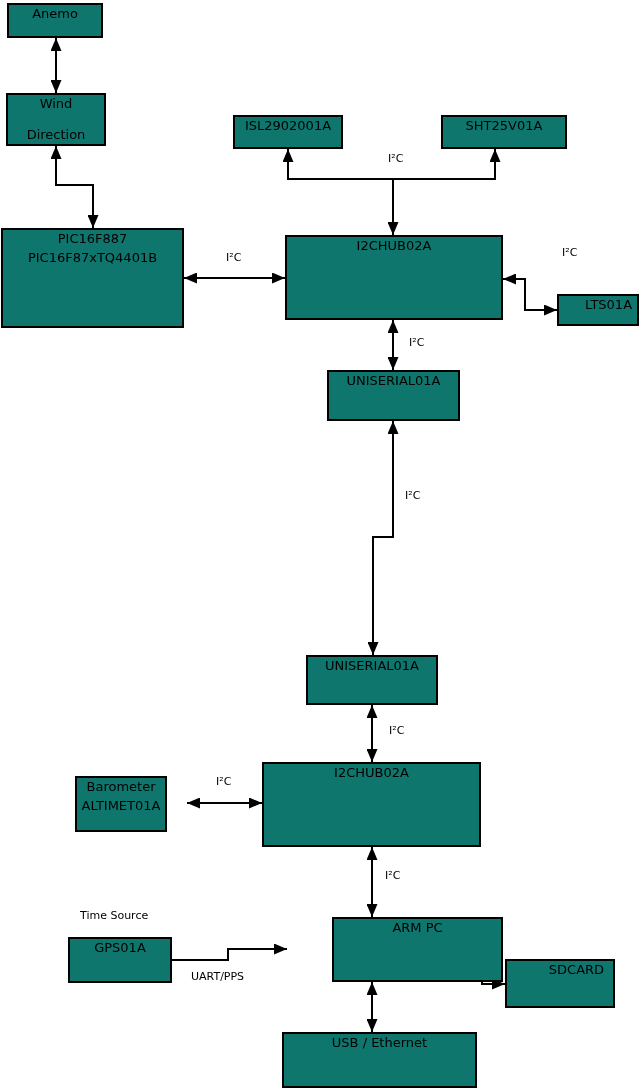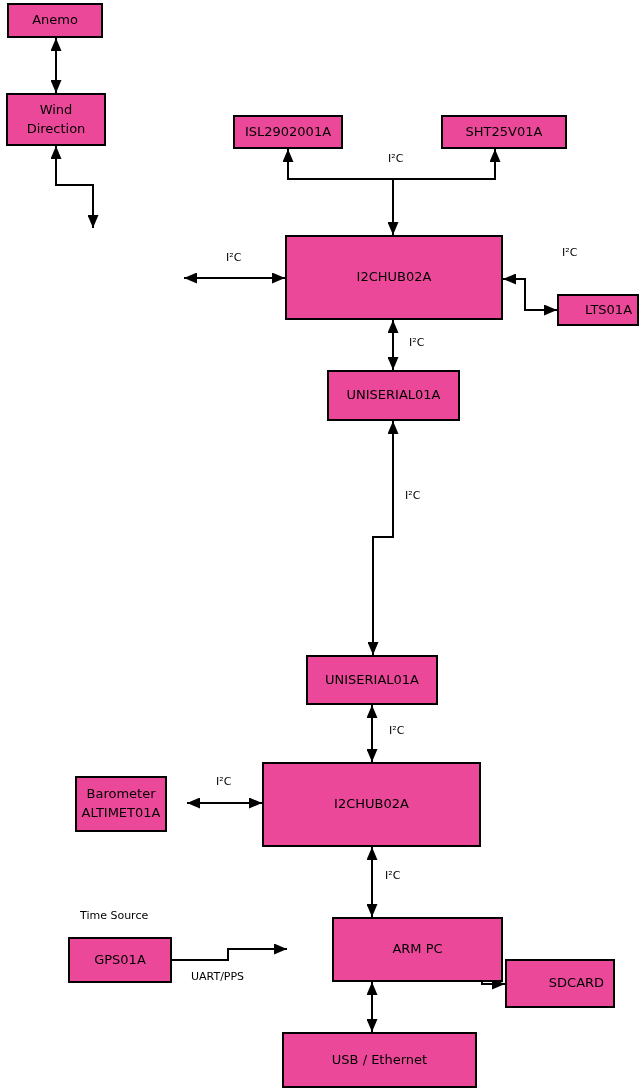--- a/index.html
+++ b/index.html
@@ -14,25 +14,24 @@
   }
   .wires {
     position: absolute;
     left: 0; top: 0;
     width: 640px; height: 1089px;
   }
   .box {
     position: absolute;
     box-sizing: border-box;
     border: 2px solid #000000;
-    background: #ec4899;
+    background: #0f766e;
     display: flex;
     flex-direction: column;
     align-items: center;
-    justify-content: center;
     text-align: center;
     font-size: 13px;
     line-height: 1.45;
     white-space: nowrap;
   }
   .lbl {
     position: absolute;
     font-size: 11px;
     line-height: 1.1;
     white-space: nowrap;
@@ -63,25 +62,29 @@
     <path d="M372 847 L372 917" marker-start="url(#ah)" marker-end="url(#ah)"></path>
     <path d="M172 960 L228 960 L228 949 L287 949" marker-end="url(#ah)"></path>
     <path d="M458 949 L482 949 L482 984 L505 984" marker-start="url(#ah)" marker-end="url(#ah)"></path>
     <path d="M372 982 L372 1032" marker-start="url(#ah)" marker-end="url(#ah)"></path>
   </svg>
 
   <div class="box" style="left:7px; top:3px; width:96px; height:35px;">
     <span>Anemo</span>
   </div>
 
-  <div class="box" style="left:6px; top:93px; width:100px; height:53px;">
+  <div class="box" style="left:6px; top:93px; width:100px; height:53px;gap:12px;">
     <span>Wind</span>
     <span>Direction</span>
   </div>
 
+  <div class="box" style="left:1px; top:228px; width:183px; height:100px;">
+    <span>PIC16F887</span>
+    <span>PIC16F87xTQ4401B</span>
+  </div>
 
   <div class="box" style="left:233px; top:115px; width:110px; height:34px;">
     <span>ISL2902001A</span>
   </div>
 
   <div class="box" style="left:441px; top:115px; width:126px; height:34px;">
     <span>SHT25V01A</span>
   </div>
 
   <div class="box" style="left:285px; top:235px; width:218px; height:85px;">

